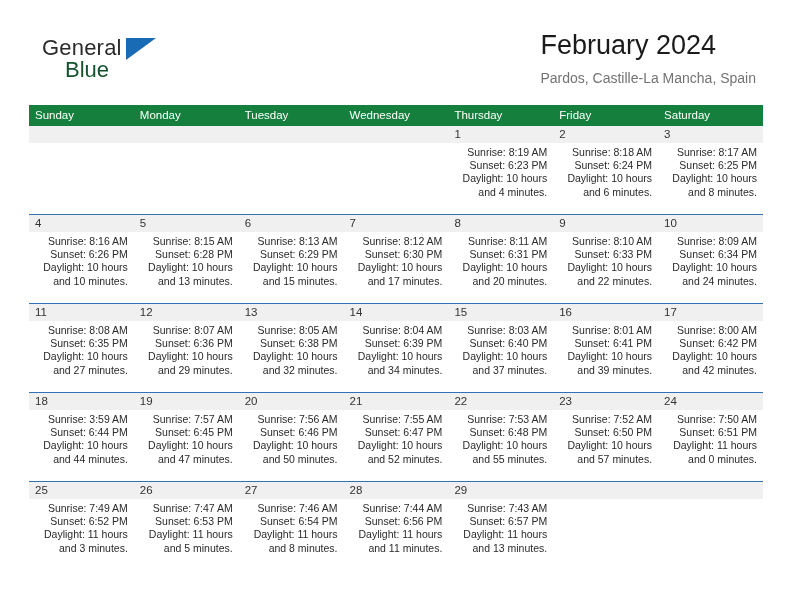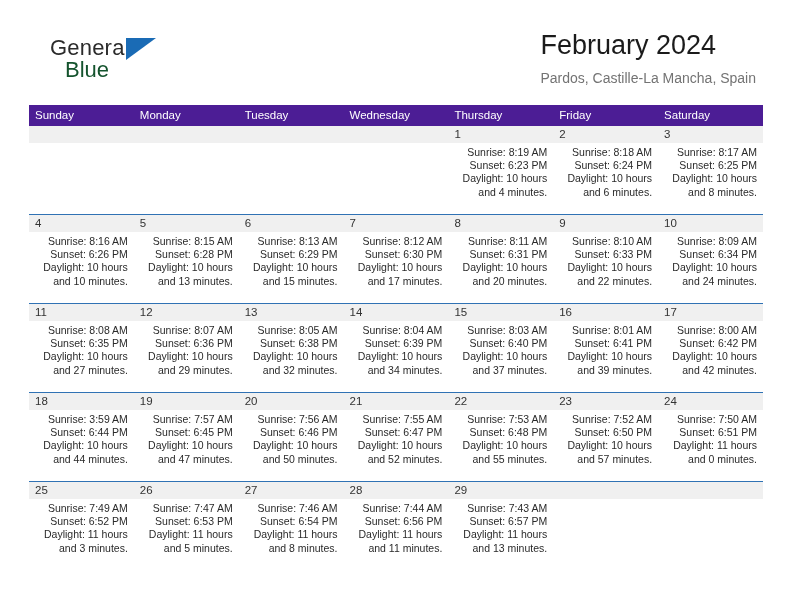--- a/index.html
+++ b/index.html
@@ -30,21 +30,21 @@
   }
   .brand {
     position: absolute;
     left: 34px;
     top: 8px;
     width: 200px;
     height: 58px;
   }
   .brand-general {
     position: absolute;
-    left: 16px;
+    left: 8px;
     top: 0;
     font-size: 22px;
     line-height: 24px;
     color: #2b2b2b;
     letter-spacing: .2px;
     font-family: "Liberation Sans", sans-serif;
   }
   .brand-tri {
     position: absolute;
     left: 92px;
@@ -89,21 +89,21 @@
   
   .calendar {
     position: absolute;
     left: 29px;
     top: 105px;
     width: 734px;
     border-collapse: collapse;
     table-layout: fixed;
   }
   .calendar th {
-    background: #4c1d95;
+    background: #15803d;
     color: #ffffff;
     font-size: 11.5px;
     font-weight: normal;
     text-align: left;
     padding: 4px 0 5px 6px;
     height: 12px;
     border: none;
   }
   .calendar td {
     vertical-align: top;

